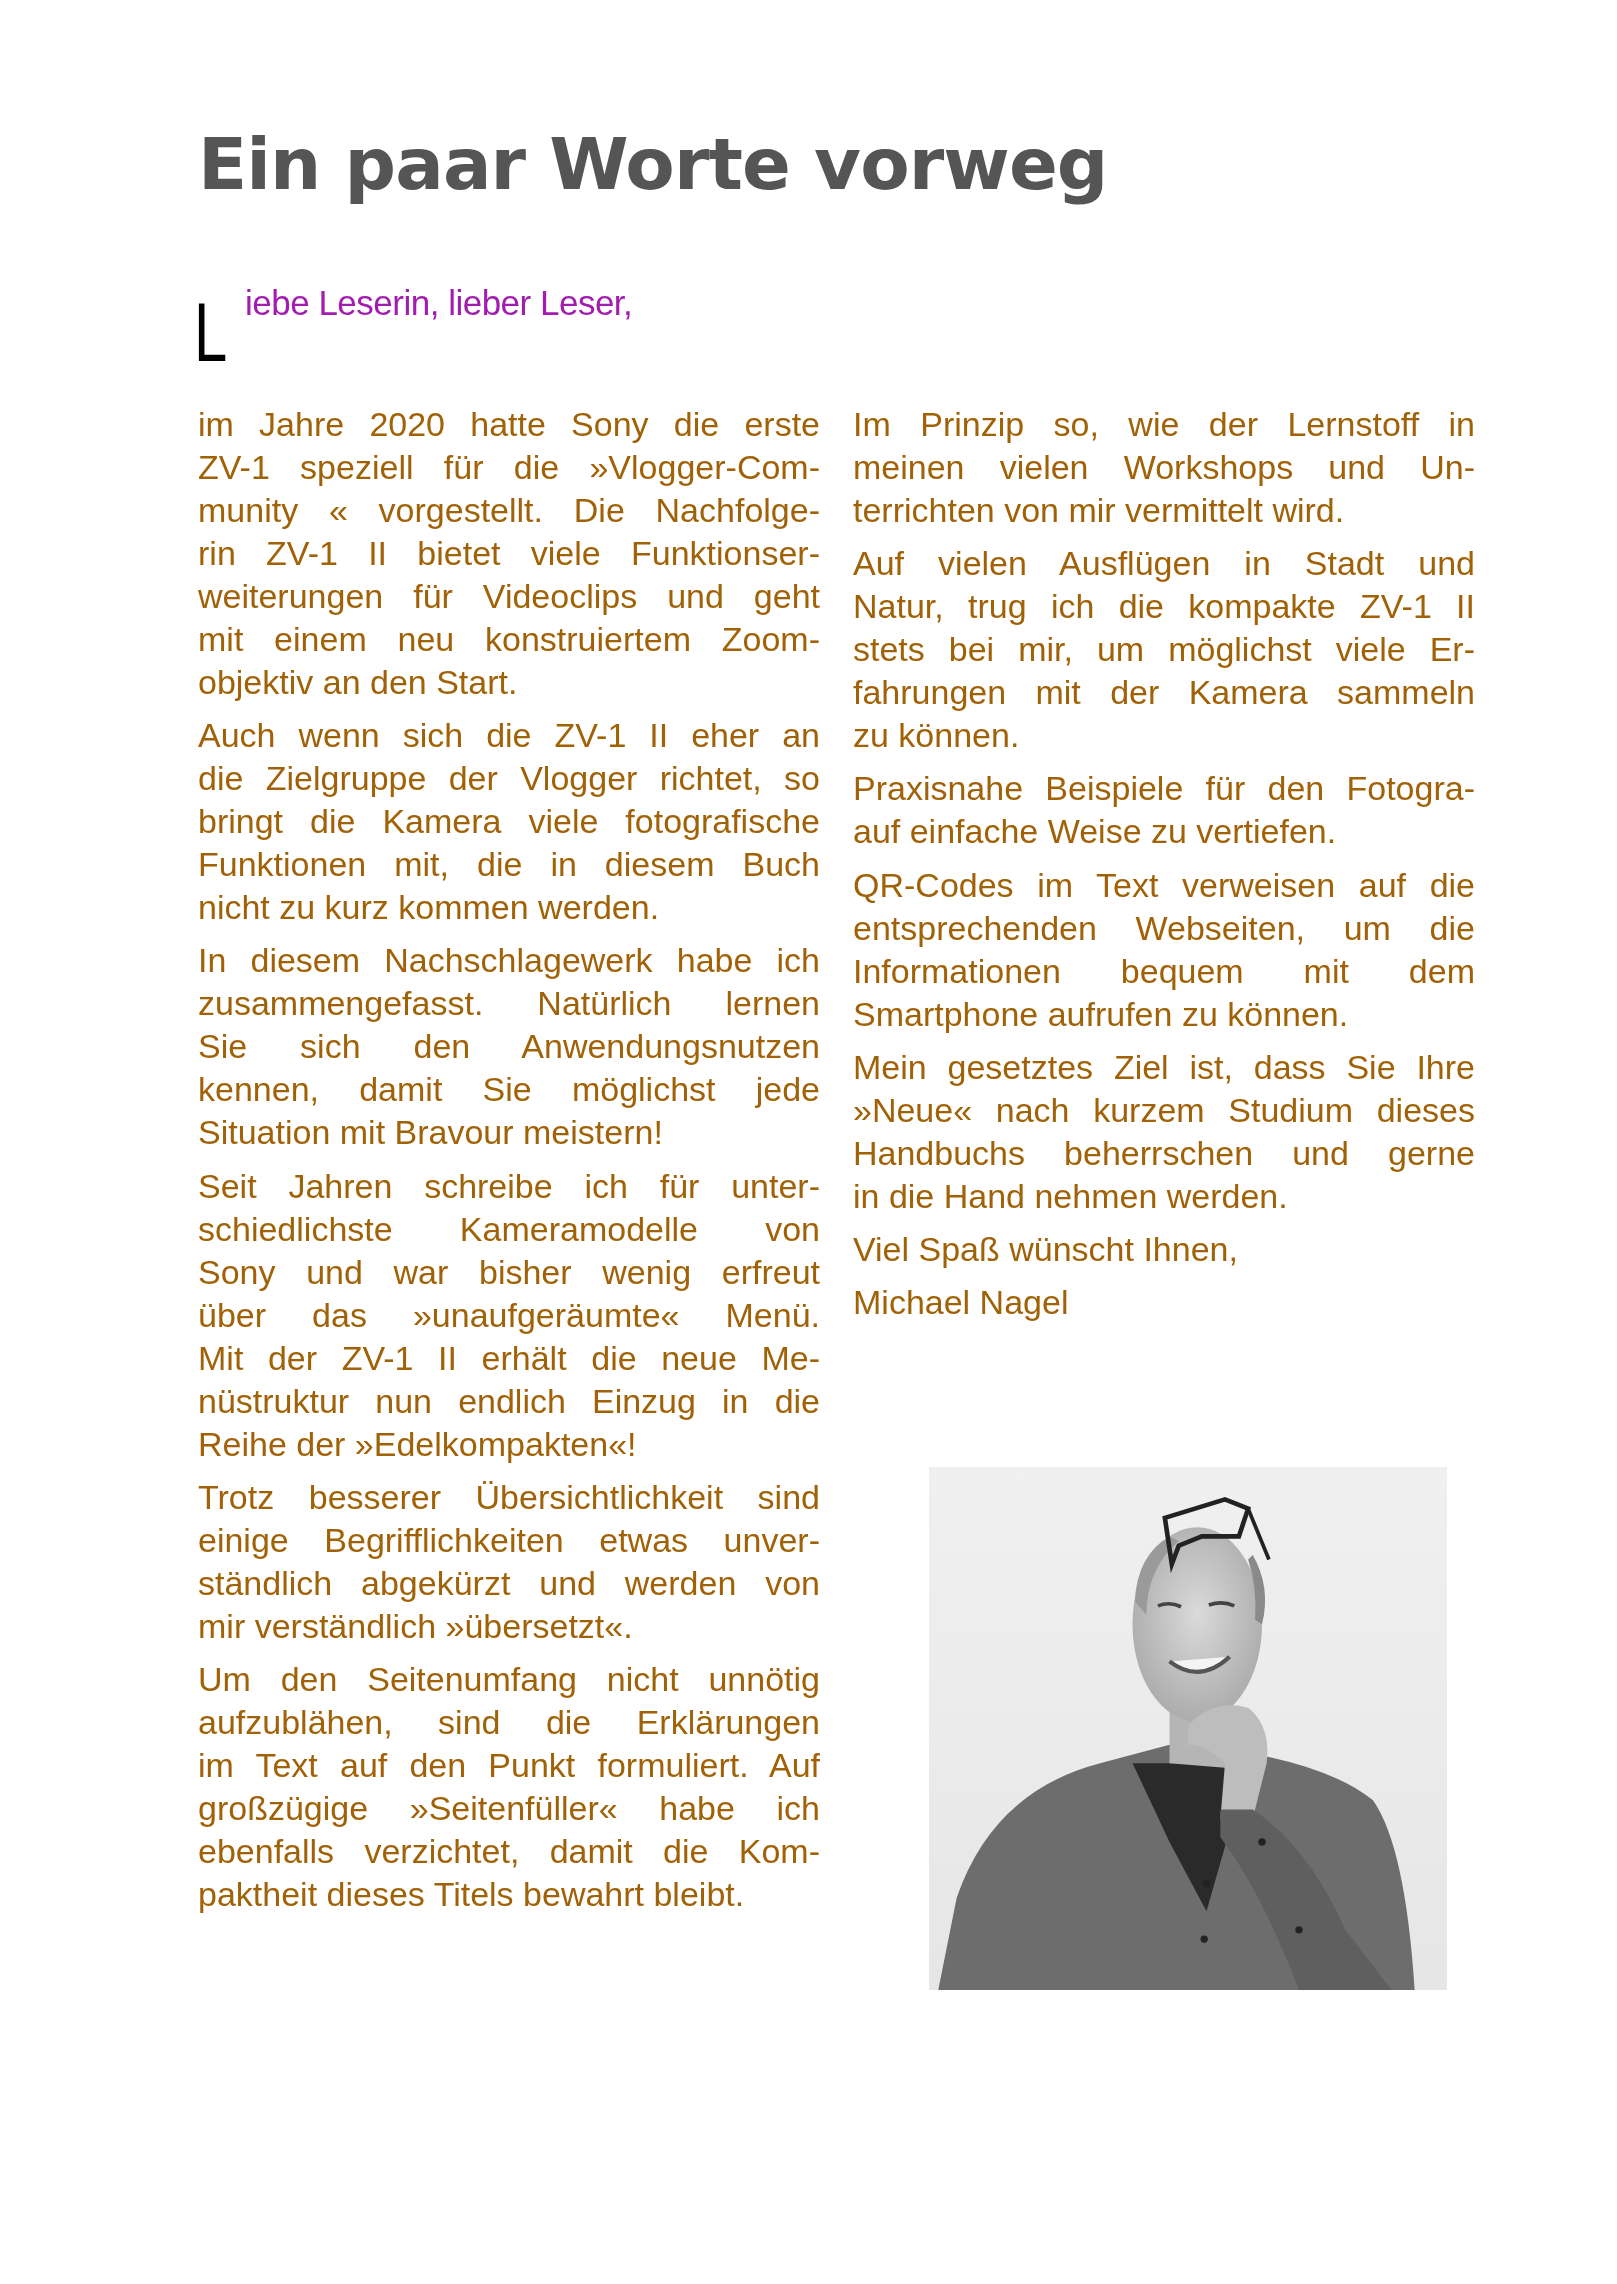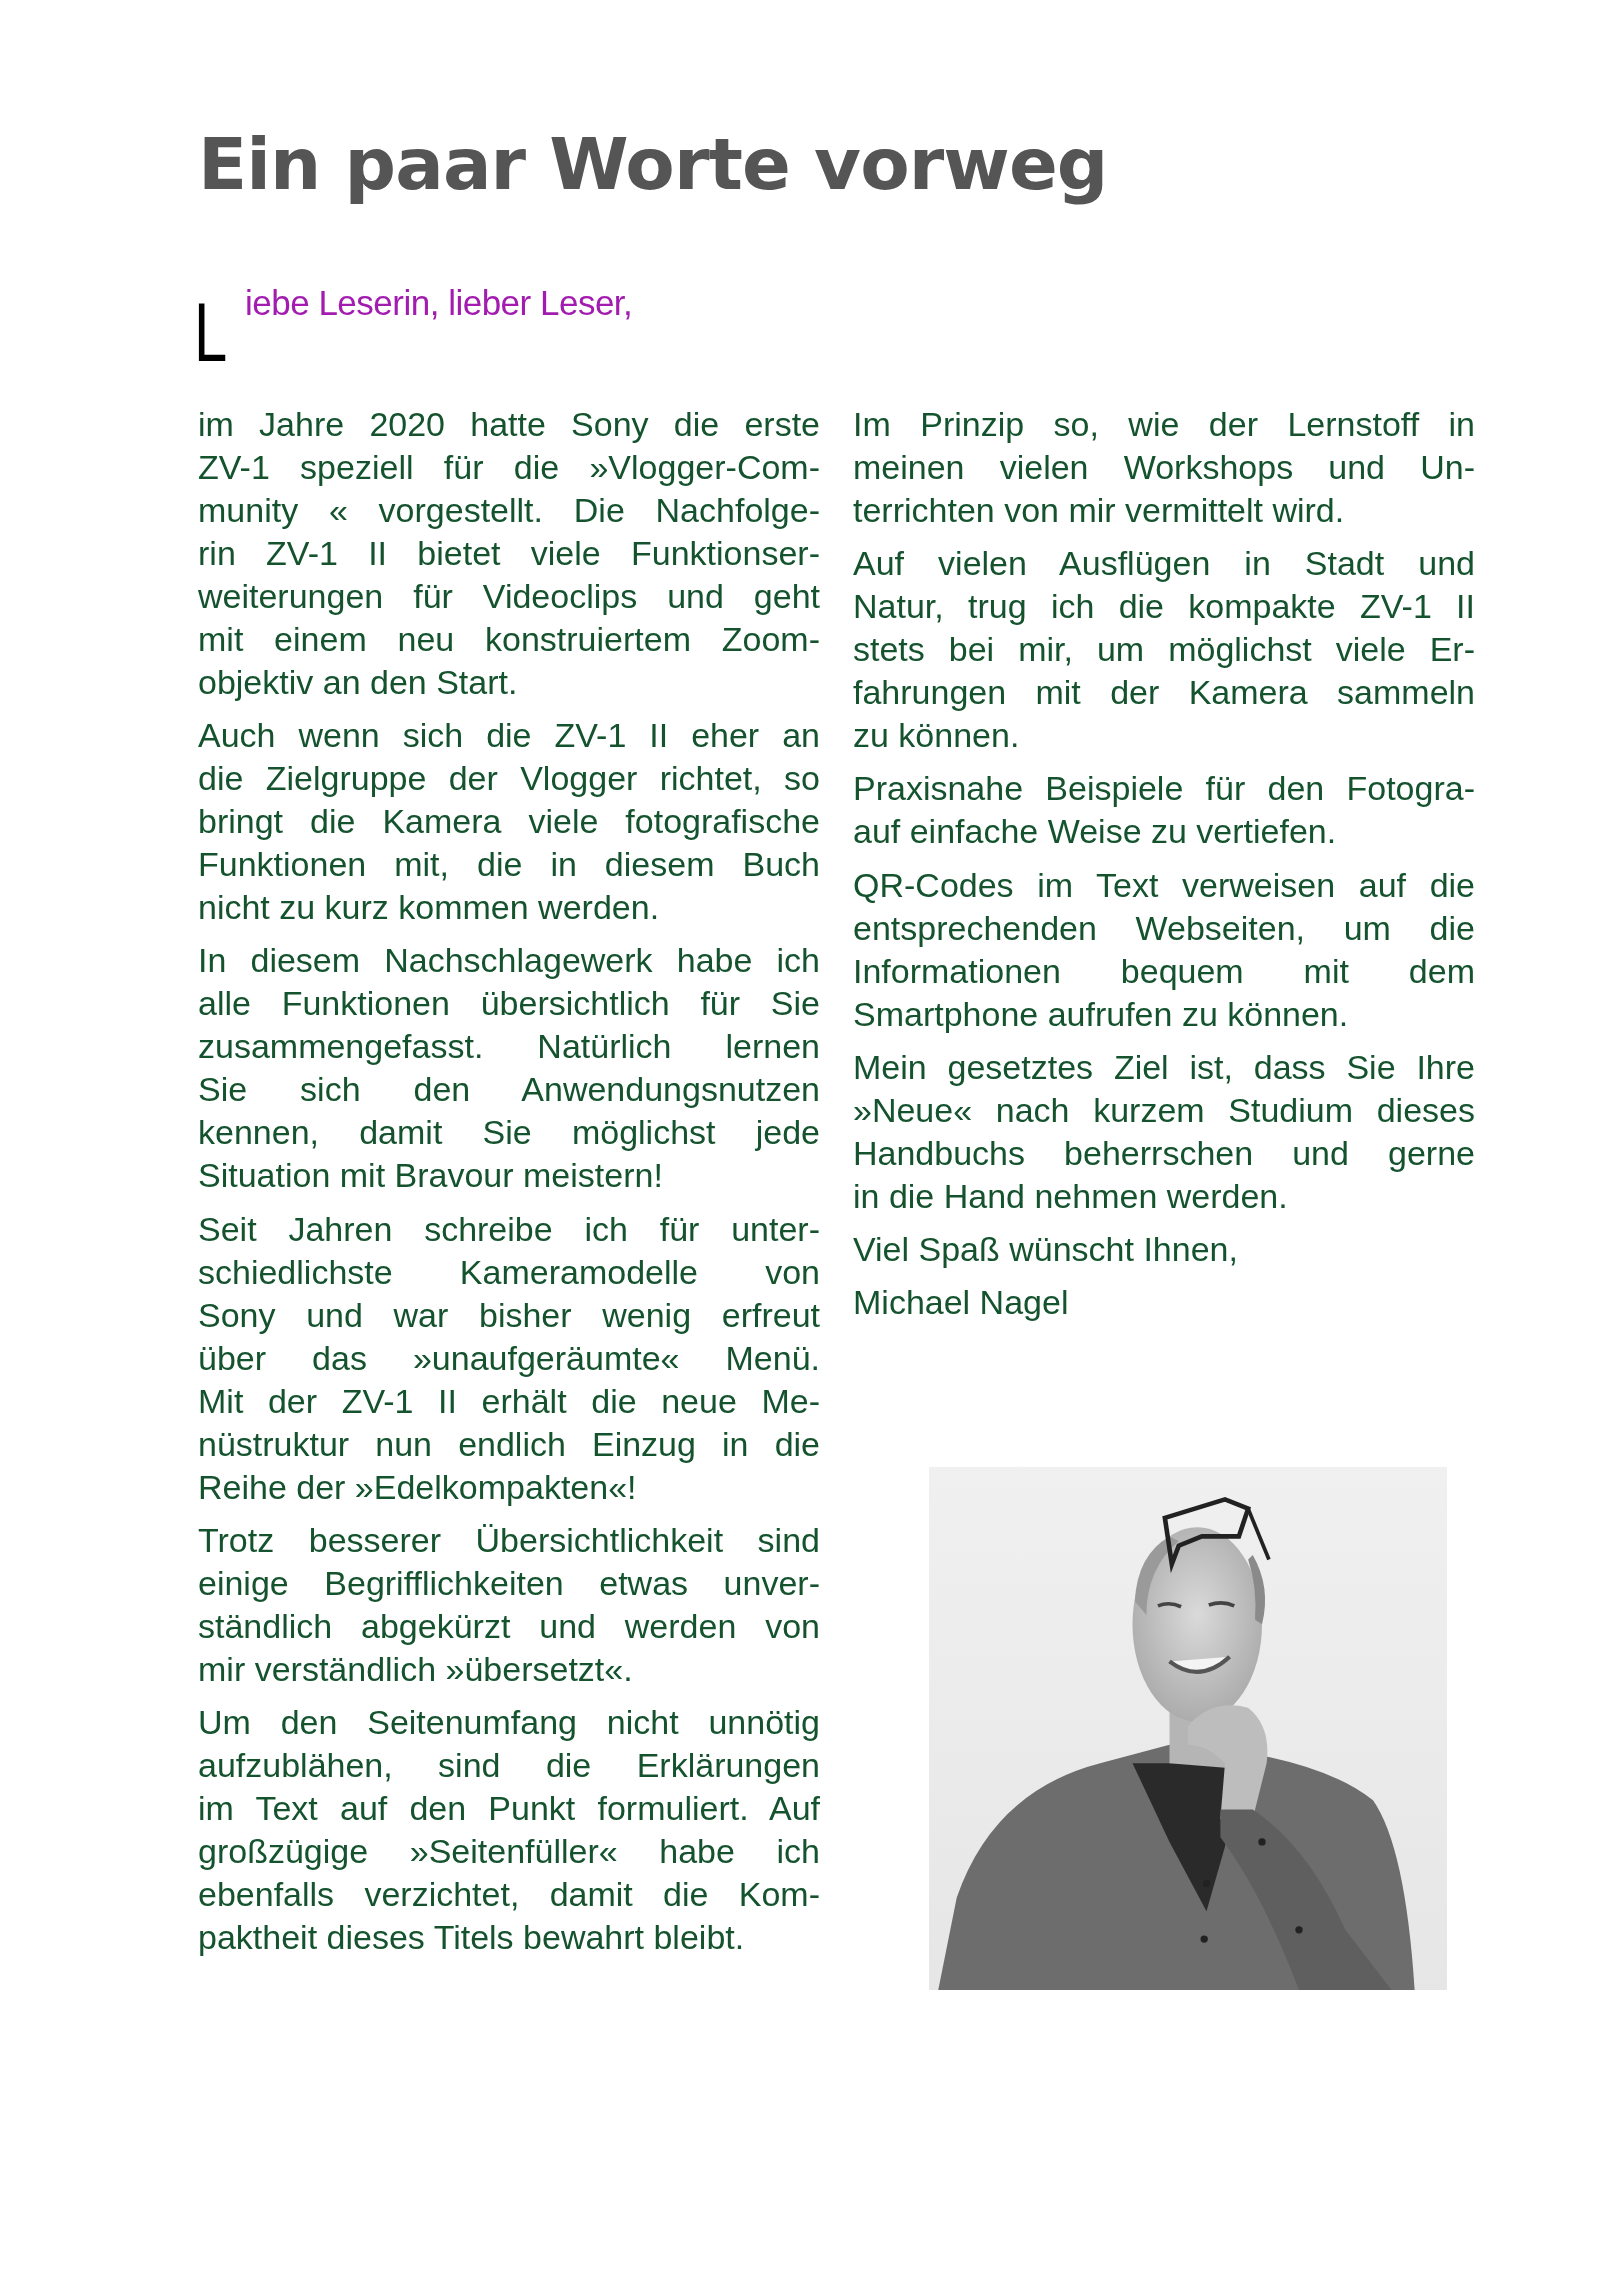--- a/index.html
+++ b/index.html
@@ -62,21 +62,21 @@
     }
     .col-left { left: 198px; }
     .col-right { left: 853px; }
     .para {
       margin: 0 0 10.2px 0;
       font-family: "Liberation Sans", sans-serif;
       font-size: 34px;
       line-height: 43px;
       text-align: justify;
       hyphens: manual;
-      color: #14532d;
+      color: #a16207;
     }
     .para .ln {
       display: block;
       text-align: justify;
       text-align-last: justify;
       white-space: nowrap;
     }
     .para .ln.last {
       text-align-last: left;
     }
@@ -113,21 +113,20 @@
     </p>
     <p class="para">
       <span class="ln">Auch wenn sich die ZV-1 II eher an</span>
       <span class="ln">die Zielgruppe der Vlogger richtet, so</span>
       <span class="ln">bringt die Kamera viele fotografische</span>
       <span class="ln">Funktionen mit, die in diesem Buch</span>
       <span class="ln last">nicht zu kurz kommen werden.</span>
     </p>
     <p class="para">
       <span class="ln">In diesem Nachschlagewerk habe ich</span>
-      <span class="ln">alle Funktionen übersichtlich für Sie</span>
       <span class="ln">zusammengefasst. Natürlich lernen</span>
       <span class="ln">Sie sich den Anwendungsnutzen</span>
       <span class="ln">kennen, damit Sie möglichst jede</span>
       <span class="ln last">Situation mit Bravour meistern!</span>
     </p>
     <p class="para">
       <span class="ln">Seit Jahren schreibe ich für unter-</span>
       <span class="ln">schiedlichste Kameramodelle von</span>
       <span class="ln">Sony und war bisher wenig erfreut</span>
       <span class="ln">über das »unaufgeräumte« Menü.</span>

